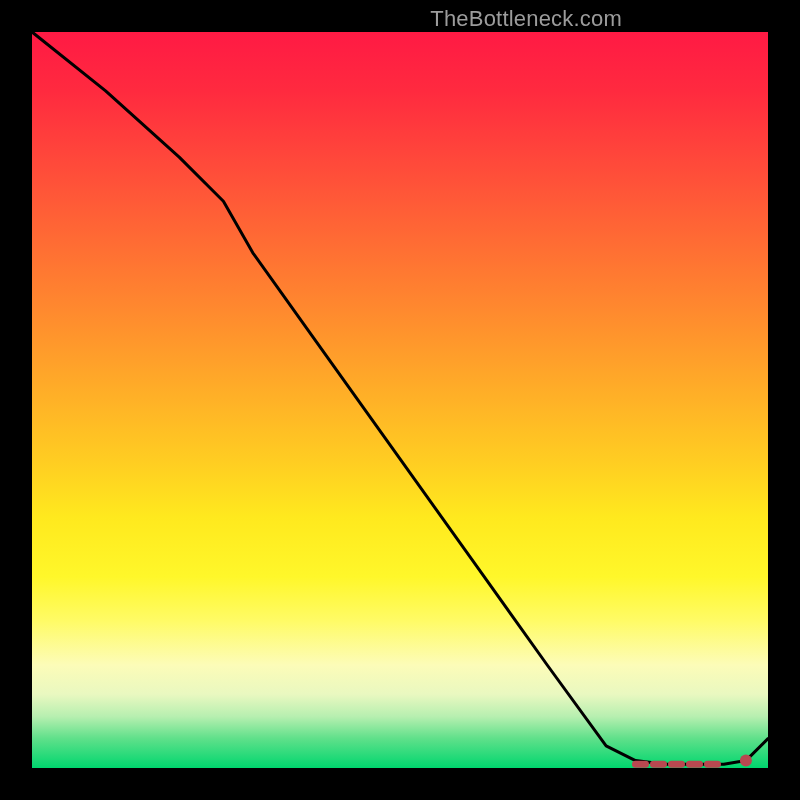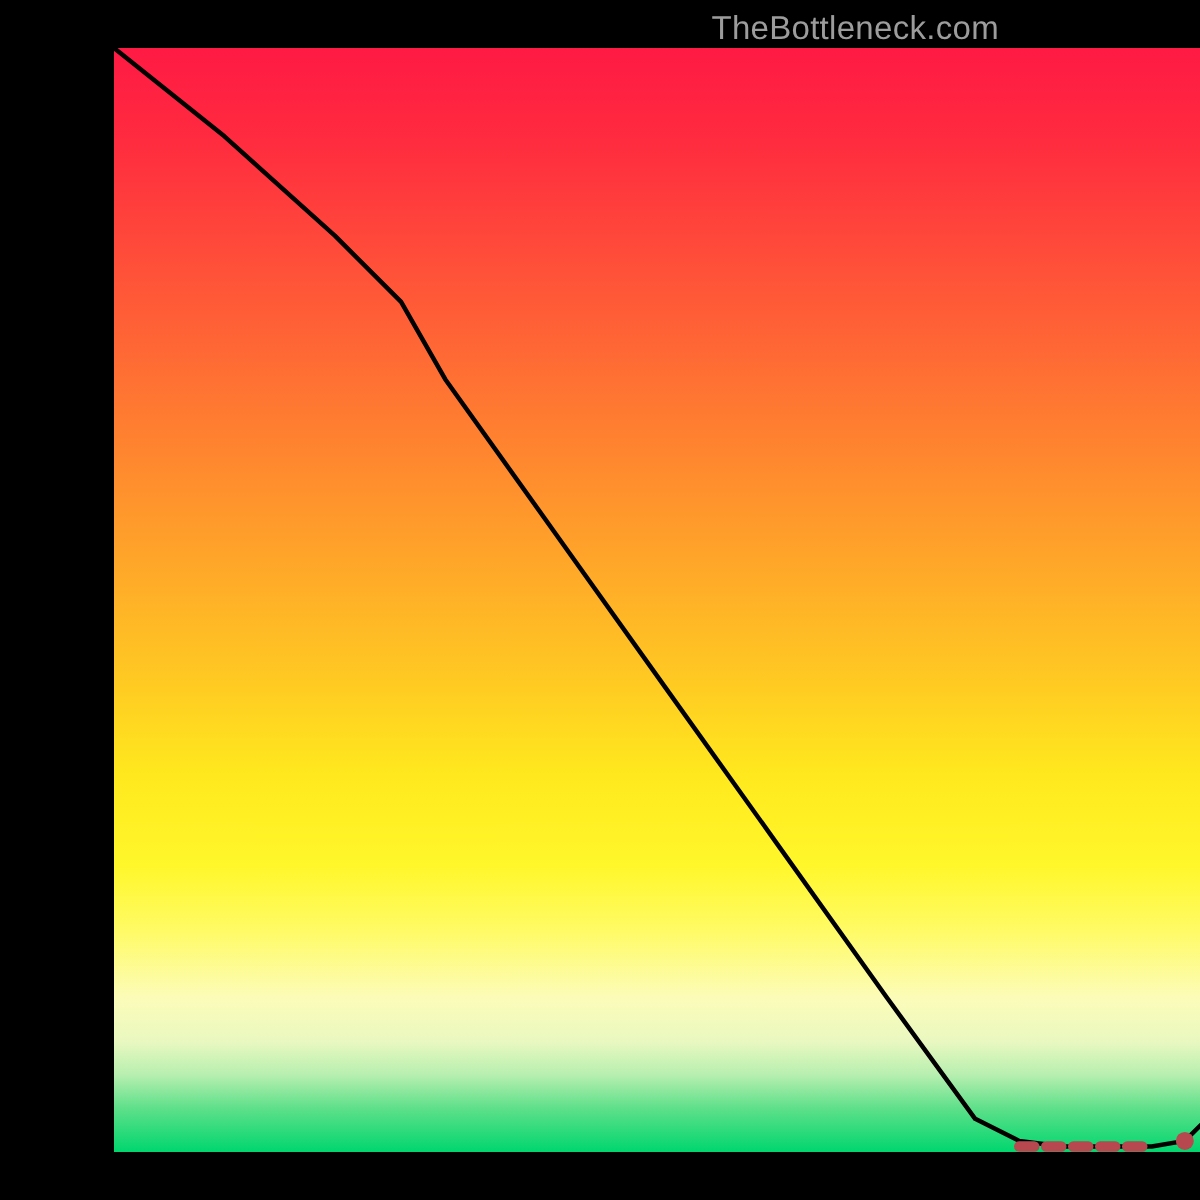--- a/index.html
+++ b/index.html
@@ -9,21 +9,20 @@
     height: 800px;
     background: #000;
     overflow: hidden;
     font-family: Arial, Helvetica, sans-serif;
   }
   .frame {
     position: relative;
     width: 656px;
     height: 800px;
     background: #000;
-    margin-left: 44px;
   }
   .plot {
     position: absolute;
     left: 32px;
     top: 32px;
     width: 736px;
     height: 736px;
     
     background: linear-gradient(
       to bottom,

